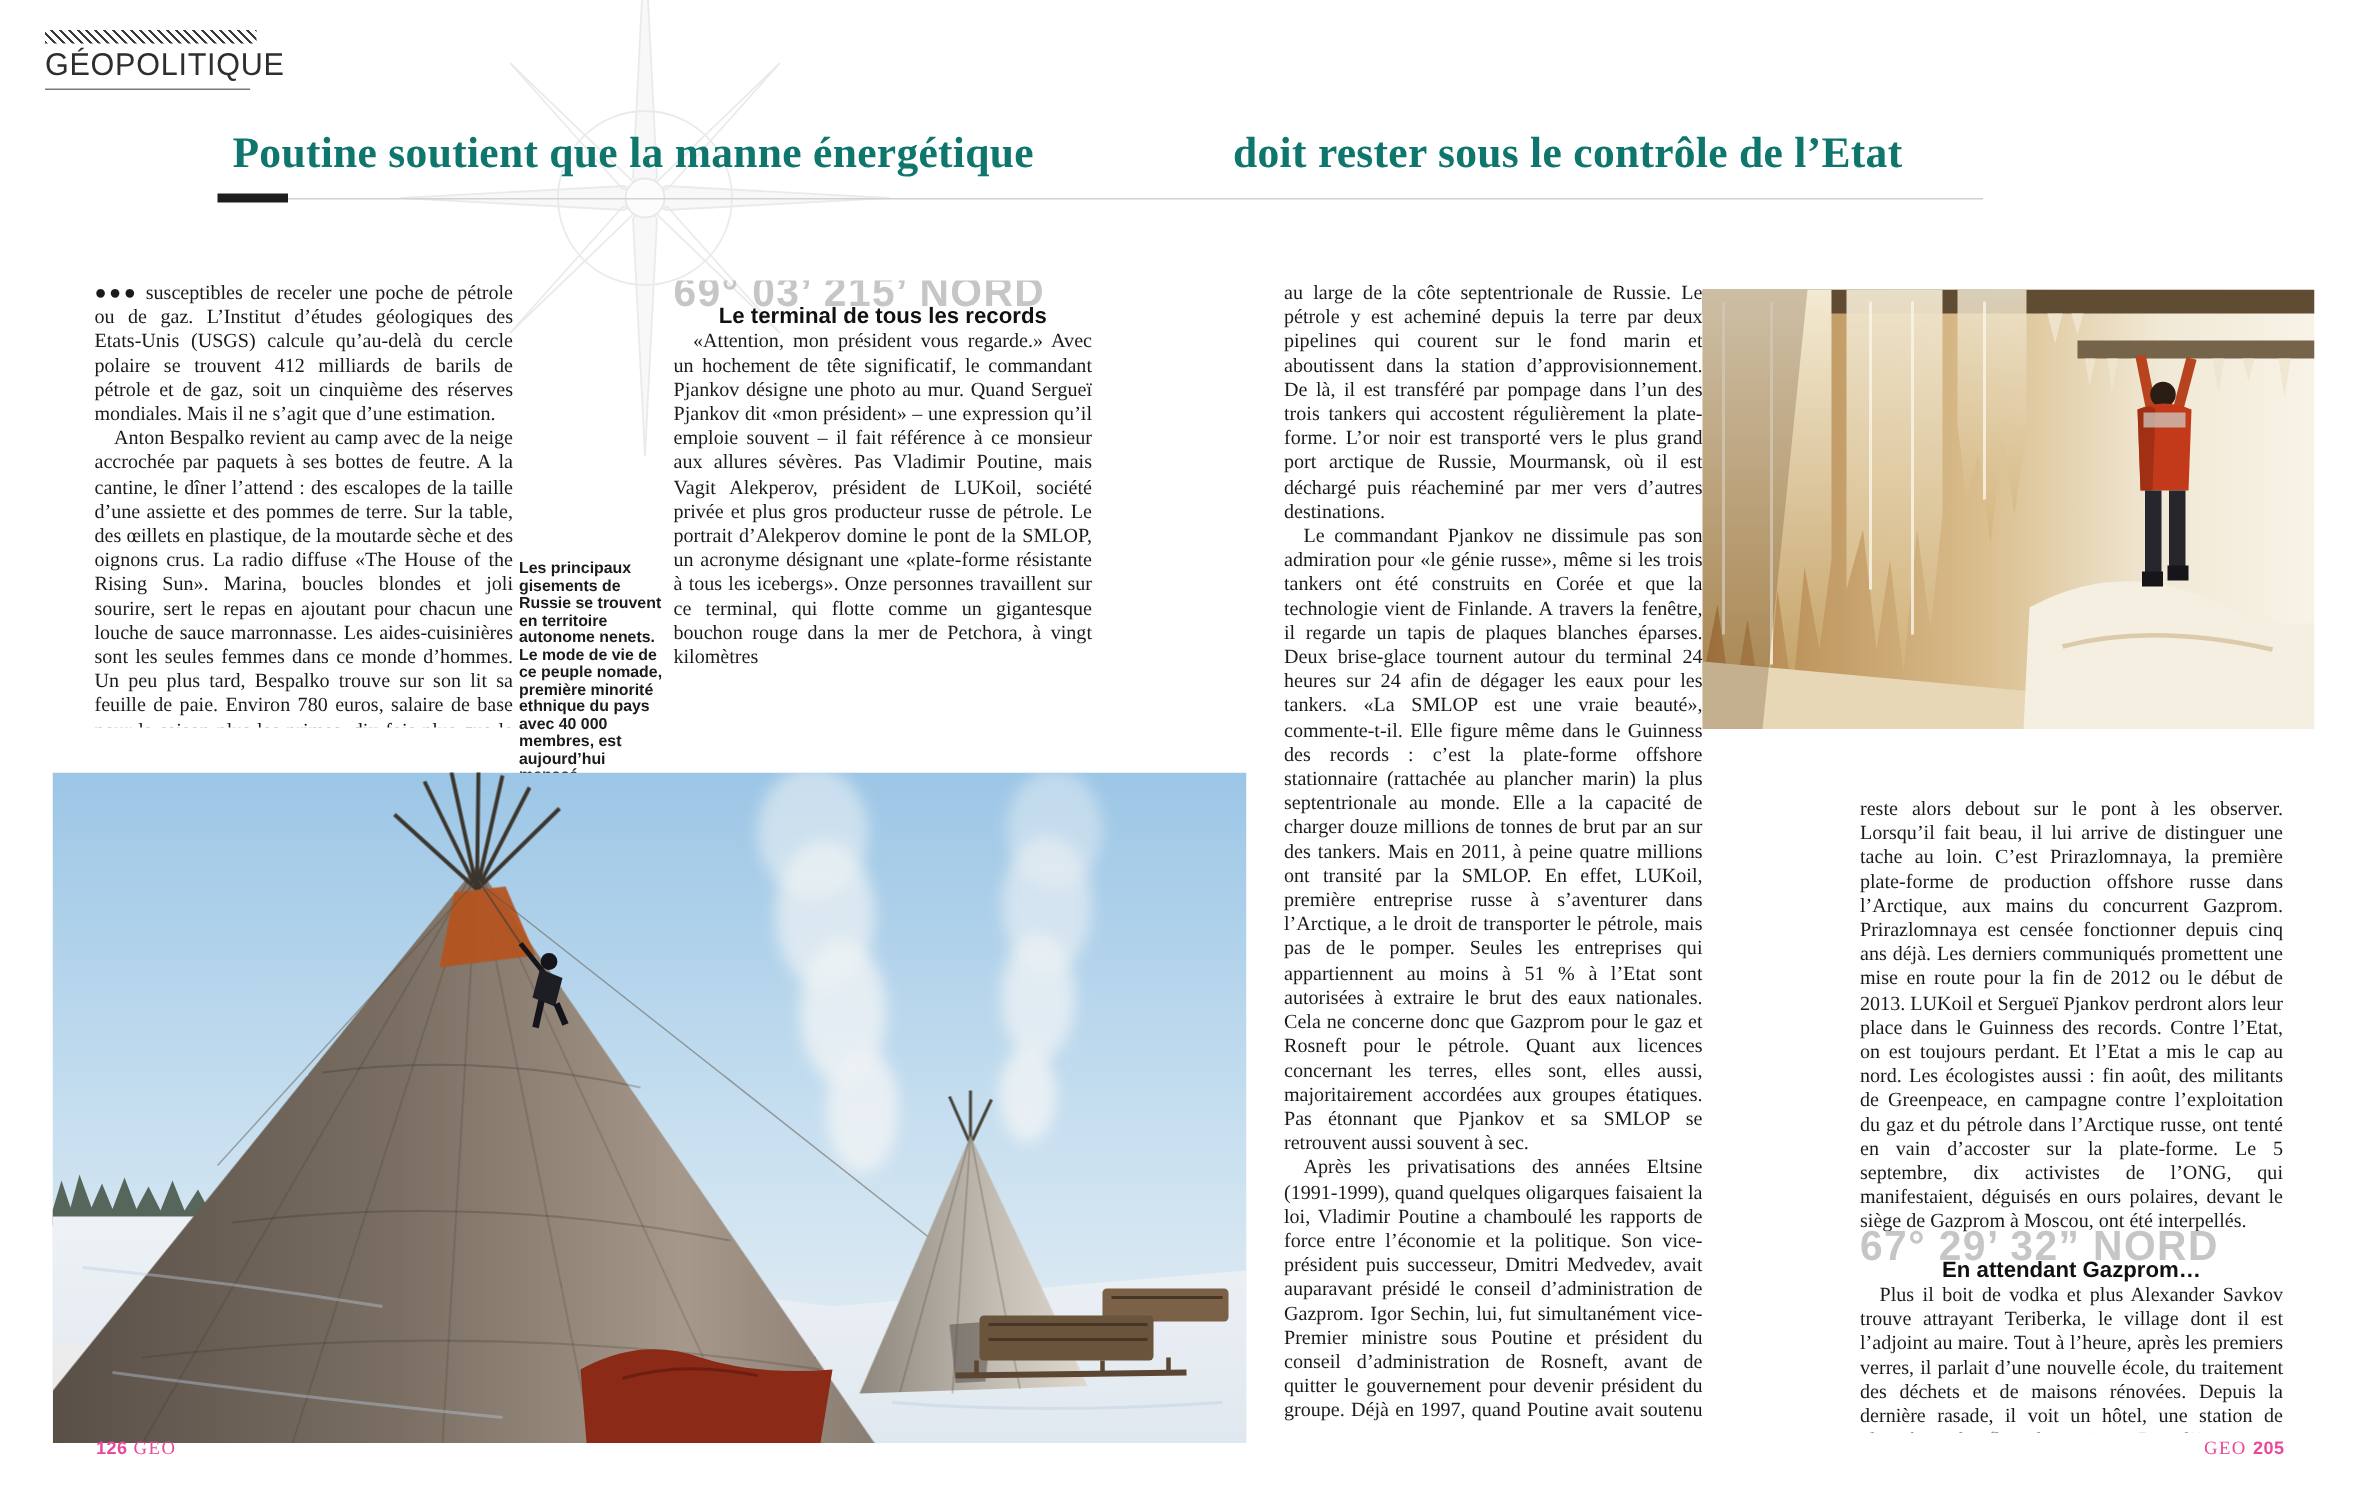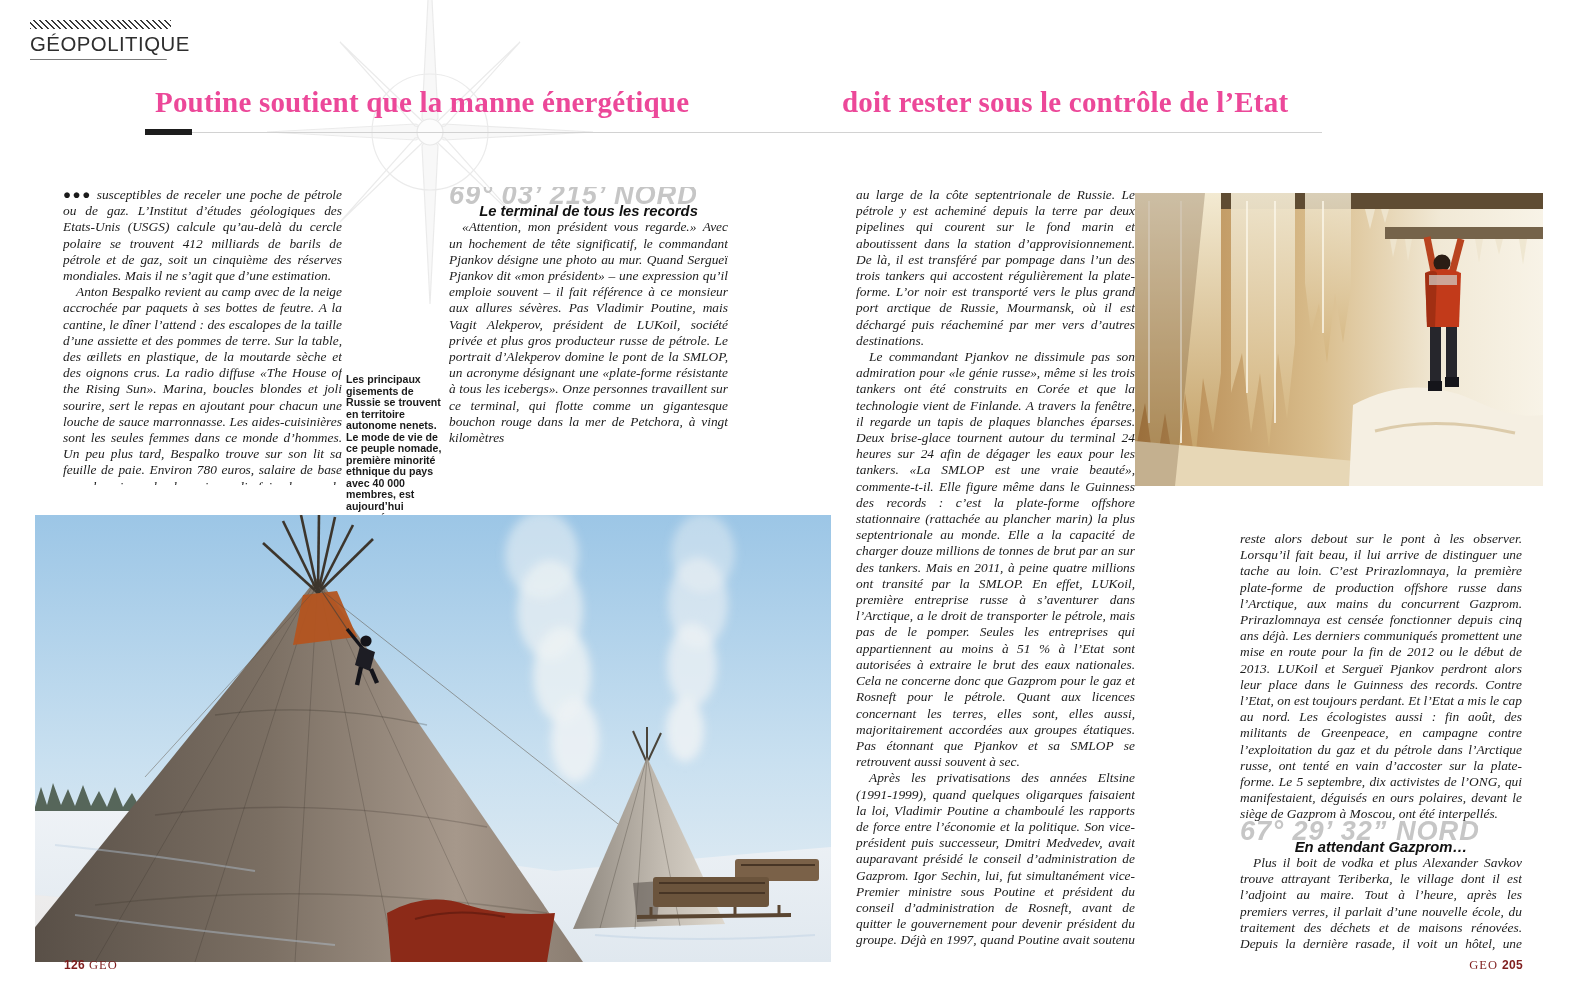--- a/index.html
+++ b/index.html
@@ -4,27 +4,27 @@
 <style>
   html,body{margin:0;padding:0;background:#e8e8e8;}
   .spread{position:relative;width:1578px;height:1000px;background:#ffffff;overflow:hidden;
           font-family:"Liberation Serif",serif;color:#1b1b1b;}
   
   .kicker{position:absolute;left:30px;top:20px;width:141px;}
   .hatch{height:9px;background:repeating-linear-gradient(45deg,#3a3a3a 0 1.4px,transparent 1.4px 4.2px);}
   .kicker-label{font-family:"Liberation Sans",sans-serif;font-size:21px;letter-spacing:.5px;color:#2e2e2e;
                 padding:3px 0 3px 0;border-bottom:1px solid #7a7a7a;transform:scaleX(.97);transform-origin:left;}
   
-  .headline{position:absolute;top:86px;font-weight:700;font-size:29px;letter-spacing:.2px;color:#ec4899;white-space:nowrap;}
+  .headline{position:absolute;top:86px;font-weight:700;font-size:29px;letter-spacing:.2px;color:#0f766e;white-space:nowrap;}
   #headline-part1{left:155px;}
-  #headline-part2{left:822px;margin-left:20px;}
+  #headline-part2{left:822px;}
   .rule-black{position:absolute;left:145px;top:129px;width:47px;height:6px;background:#1d1d1d;}
   .rule-gray{position:absolute;left:192px;top:132px;width:1130px;height:1px;background:#d2d2d2;}
   
-  .col{position:absolute;width:279px;font-size:13.4px;line-height:16.2px;text-align:justify;overflow:hidden;font-style:italic;}
+  .col{position:absolute;width:279px;font-size:13.4px;line-height:16.2px;text-align:justify;overflow:hidden;}
   .col p{margin:0;}
   .col p.ind{text-indent:13px;}
   #col1{left:63px;top:187px;height:298px;}
   #col2{left:449px;top:187px;height:312px;}
   #col3{left:856px;top:187px;height:762px;}
   #col4{left:1240px;top:531px;width:282px;height:424px;}
   .coord{font-family:"Liberation Sans",sans-serif;font-weight:700;font-size:28px;letter-spacing:1px;
          margin:9px 0 0 0;white-space:nowrap;transform:scaleX(.97);transform-origin:left;}
   .subhead{font-family:"Liberation Sans",sans-serif;font-weight:700;font-size:14.8px;color:#111;margin:3px 0 6px 0;text-align:center;}
   
@@ -32,21 +32,21 @@
            line-height:11.5px;color:#1a1a1a;text-align:left;}
   #caption1{left:346px;top:374px;width:102px;}
   #caption2{left:1138px;top:496px;width:100px;}
   
   .photo{position:absolute;display:block;}
   #photo-left{left:35px;top:515px;width:796px;height:447px;}
   #photo-right{left:1135px;top:193px;width:408px;height:293px;}
   
   #compass{position:absolute;left:255px;top:0;width:350px;height:310px;opacity:.5;}
   
-  .folio{position:absolute;top:958px;font-size:12.5px;color:#7f1d1d;letter-spacing:1px;white-space:nowrap;}
+  .folio{position:absolute;top:958px;font-size:12.5px;color:#ec4899;letter-spacing:1px;white-space:nowrap;}
   .folio b{font-family:"Liberation Sans",sans-serif;font-size:12px;letter-spacing:.3px;}
   #folio-left{left:64px;}
   #folio-right{right:55px;}
 </style>
 </head>
 <body>
 
 <div class="spread">
 
   <svg id="compass" viewBox="0 0 350 310">

